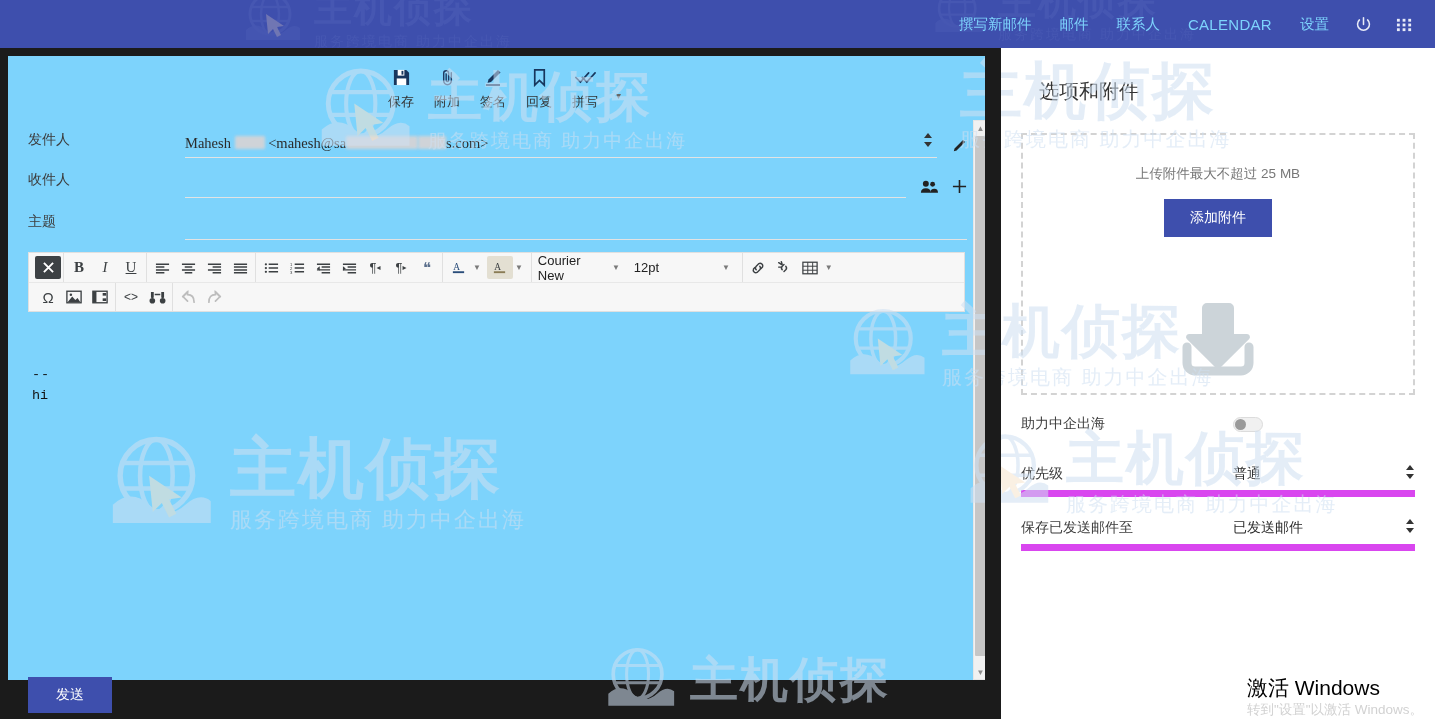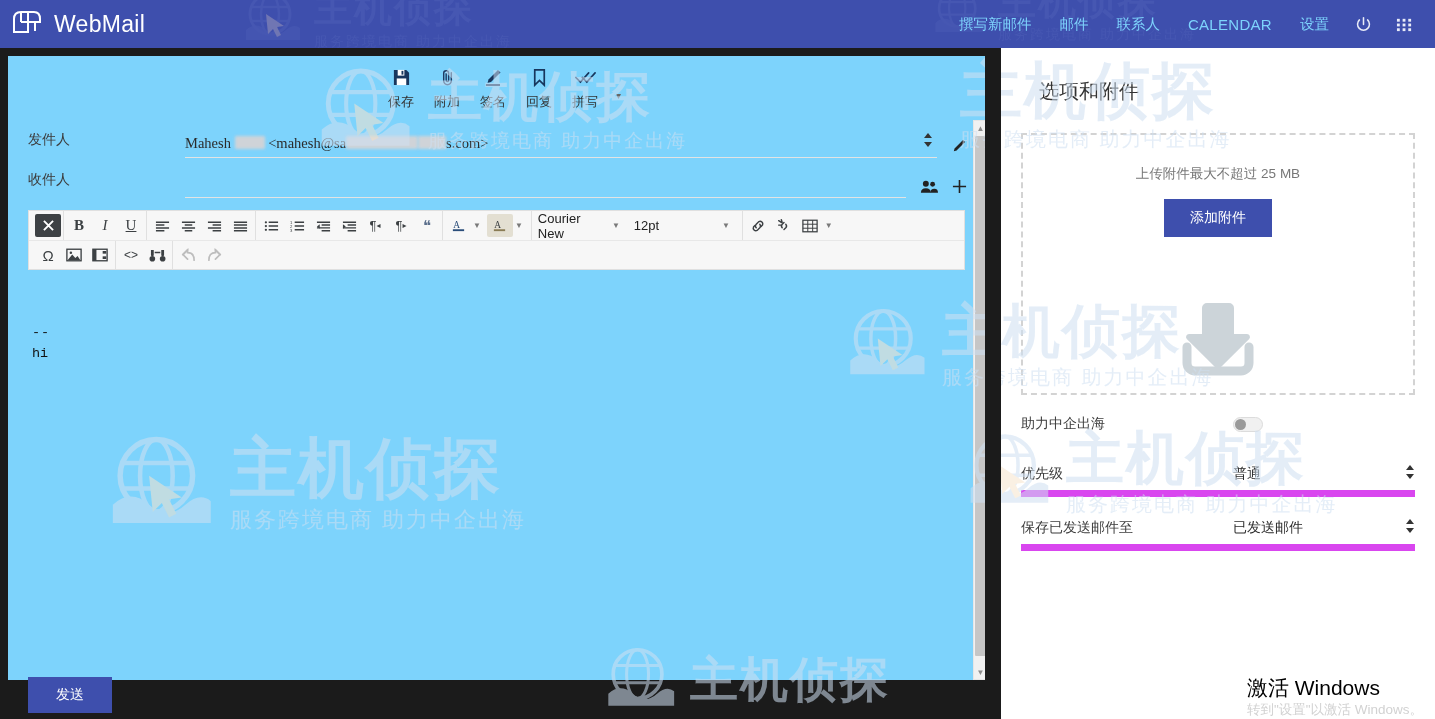--- a/index.html
+++ b/index.html
@@ -157,31 +157,20 @@
             <path d="M6 44 q10 -9 20 0 q10 9 20 0 q8 -7 14 -2 v12 H6 Z" fill="#5c6cc0" opacity=".85"></path>
           </svg>
         </div>
         <div class="wmtext">
           <div class="wm-main">主机侦探</div>
           <div class="wm-sub">服务跨境电商  助力中企出海</div>
         </div>
       </div>
     </div>
 
-    <div class="brand">
-      <span>
-        <svg width="30" height="28" viewBox="0 0 30 28">
-          <path d="M2 11 q0 -7 7 -7 h7 v20 H2 Z" fill="none" stroke="#fff" stroke-width="2"></path>
-          <path d="M16 4 h6 q6 0 6 7 v3 h-12" fill="none" stroke="#fff" stroke-width="2"></path>
-          <path d="M9 4 v10 M9 14 h7" stroke="#fff" stroke-width="2" fill="none"></path>
-          <path d="M23 14 v9" stroke="#fff" stroke-width="2"></path>
-        </svg>
-      </span>
-      <span class="brand-name">WebMail</span>
-    </div>
 
     <div class="nav">
       <div class="nav-item">撰写新邮件</div>
       <div class="nav-item">邮件</div>
       <div class="nav-item">联系人</div>
       <div class="nav-item lat">CALENDAR</div>
       <div class="nav-item">设置</div>
       <div class="nav-icon">
         <svg width="17" height="17" viewBox="0 0 20 20">
           <path d="M10 2 v8" stroke="#e9ecf8" stroke-width="1.8" fill="none" stroke-linecap="round"></path>
@@ -298,20 +287,26 @@
               </svg>
           </span>
           <span class="fbtn">
             <svg width="15" height="15" viewBox="0 0 16 16">
                 <path d="M8 1 v14 M1 8 h14" stroke="#222" stroke-width="1.7"></path>
               </svg>
           </span>
         </div>
       </div>
 
+      <div class="frow subjrow">
+        <div class="flabel">主题</div>
+        <div class="fctl">
+          <span class="fval"></span>
+        </div>
+      </div>
     </div>
 
     <div class="etb">
       <div class="etb-row">
         <div class="grp">
           <div class="tbtn active">
             <svg width="11" height="11" viewBox="0 0 12 12">
                 <path d="M1 1 L11 11 M11 1 L1 11" stroke="#fff" stroke-width="2.1"></path>
               </svg>
           </div>

